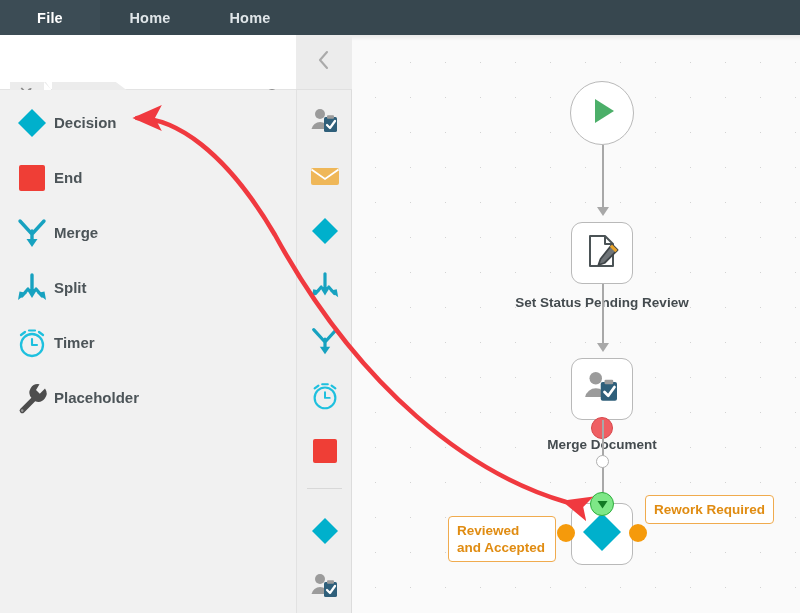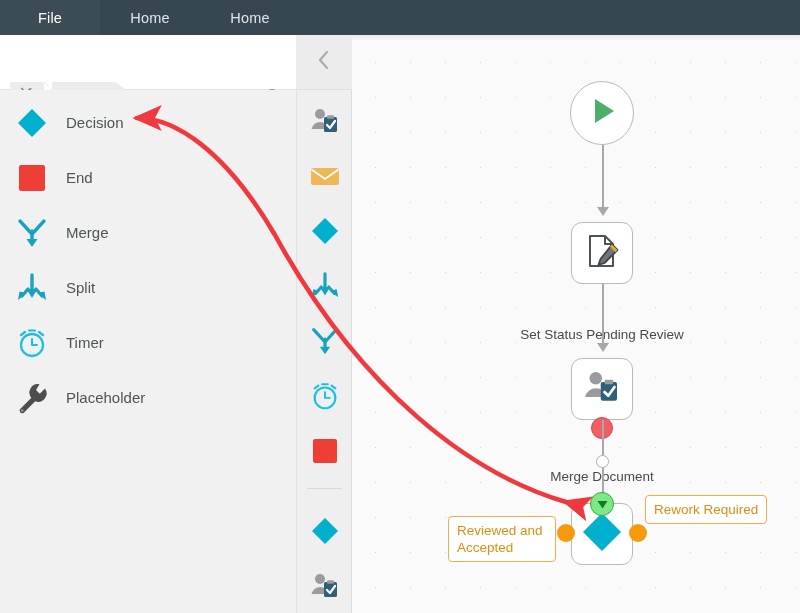--- a/index.html
+++ b/index.html
@@ -3,21 +3,21 @@
 <meta charset="utf-8">
 <style>
   * { box-sizing: border-box; }
   html, body {
     margin: 0; padding: 0;
     width: 800px; height: 613px;
     overflow: hidden;
     font-family: "Liberation Sans", sans-serif;
     background: #ffffff;
   }
-  #app { position: relative; width: 800px; height: 613px; }
+  #app { position: relative; width: 800px; height: 613px; font-weight: bold; }
 
   
   .menubar {
     position: absolute; left: 0; top: 0; width: 800px; height: 35px;
     background: #37474f;
     display: flex; align-items: stretch;
   }
   .menu-tab {
     width: 100px; height: 35px;
     display: flex; align-items: center; justify-content: center;
@@ -68,21 +68,21 @@
   }
   .side-item {
     position: absolute; left: 0; width: 296px; height: 55px;
     display: flex; align-items: center; cursor: pointer;
   }
   .side-ico {
     width: 44px; height: 40px; margin-left: 10px;
     display: flex; align-items: center; justify-content: center; flex: none;
   }
   .side-label {
-    margin-left: 12px; font-size: 15px; color: #4c5458;
+    font-size: 15px; color: #4c5458;
   }
 
   
   .palette {
     position: absolute; left: 296px; top: 90px; width: 56px; height: 523px;
     background: #efefef;
     border-left: 1px solid #e2e2e2; border-right: 1px solid #dcdcdc;
   }
   .pal-item {
     position: absolute; left: 0; width: 55px; height: 55px;
@@ -112,21 +112,21 @@
     background: #ffffff; border: 1.4px solid #b9b9b9;
     display: flex; align-items: center; justify-content: center;
   }
   .node-box {
     position: absolute; width: 62px; height: 62px; border-radius: 11px;
     background: #ffffff; border: 1.4px solid #b9b9b9;
     display: flex; align-items: center; justify-content: center;
   }
   .node-caption {
     position: absolute; text-align: center; font-size: 13.5px; color: #444b4f;
-    line-height: 19px; width: 210px; margin-top: 32px;
+    line-height: 19px; width: 210px;
   }
   .conn {
     position: absolute; width: 2.2px; background: #a8a8a8;
   }
   .conn-arrow {
     position: absolute; width: 0; height: 0;
     border-left: 6px solid transparent; border-right: 6px solid transparent;
     border-top: 9px solid #a8a8a8;
   }
   .dot-handle {

